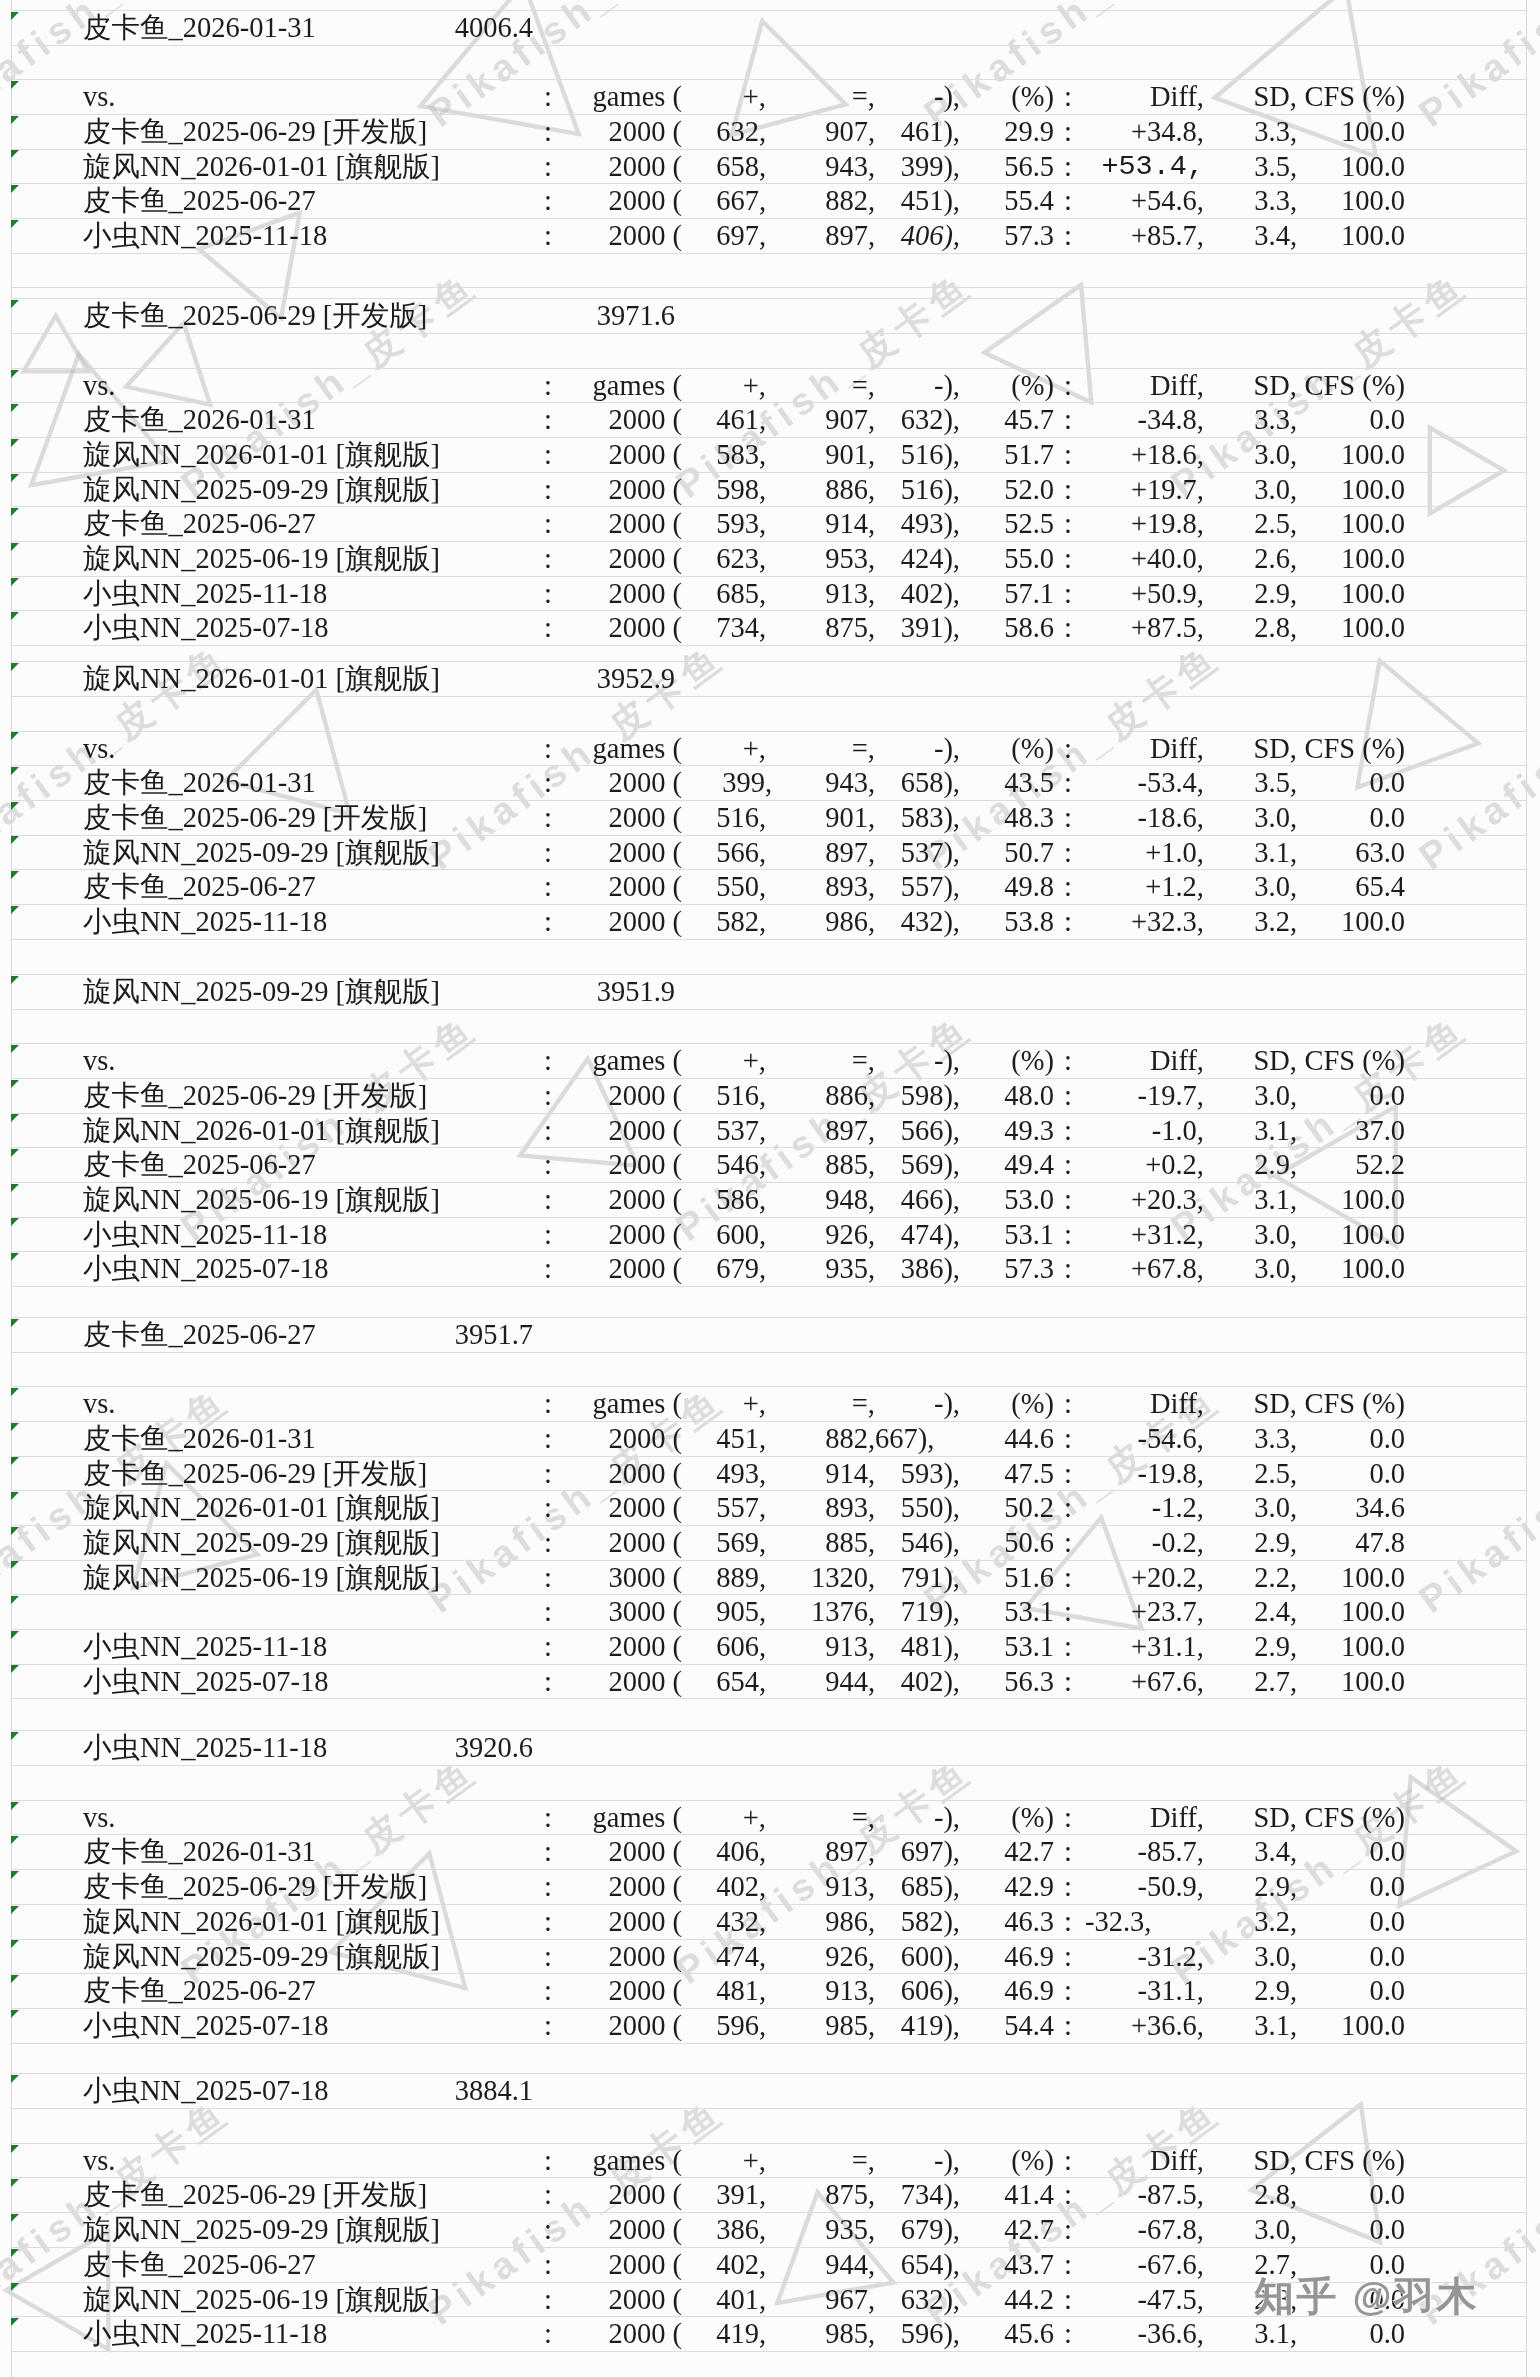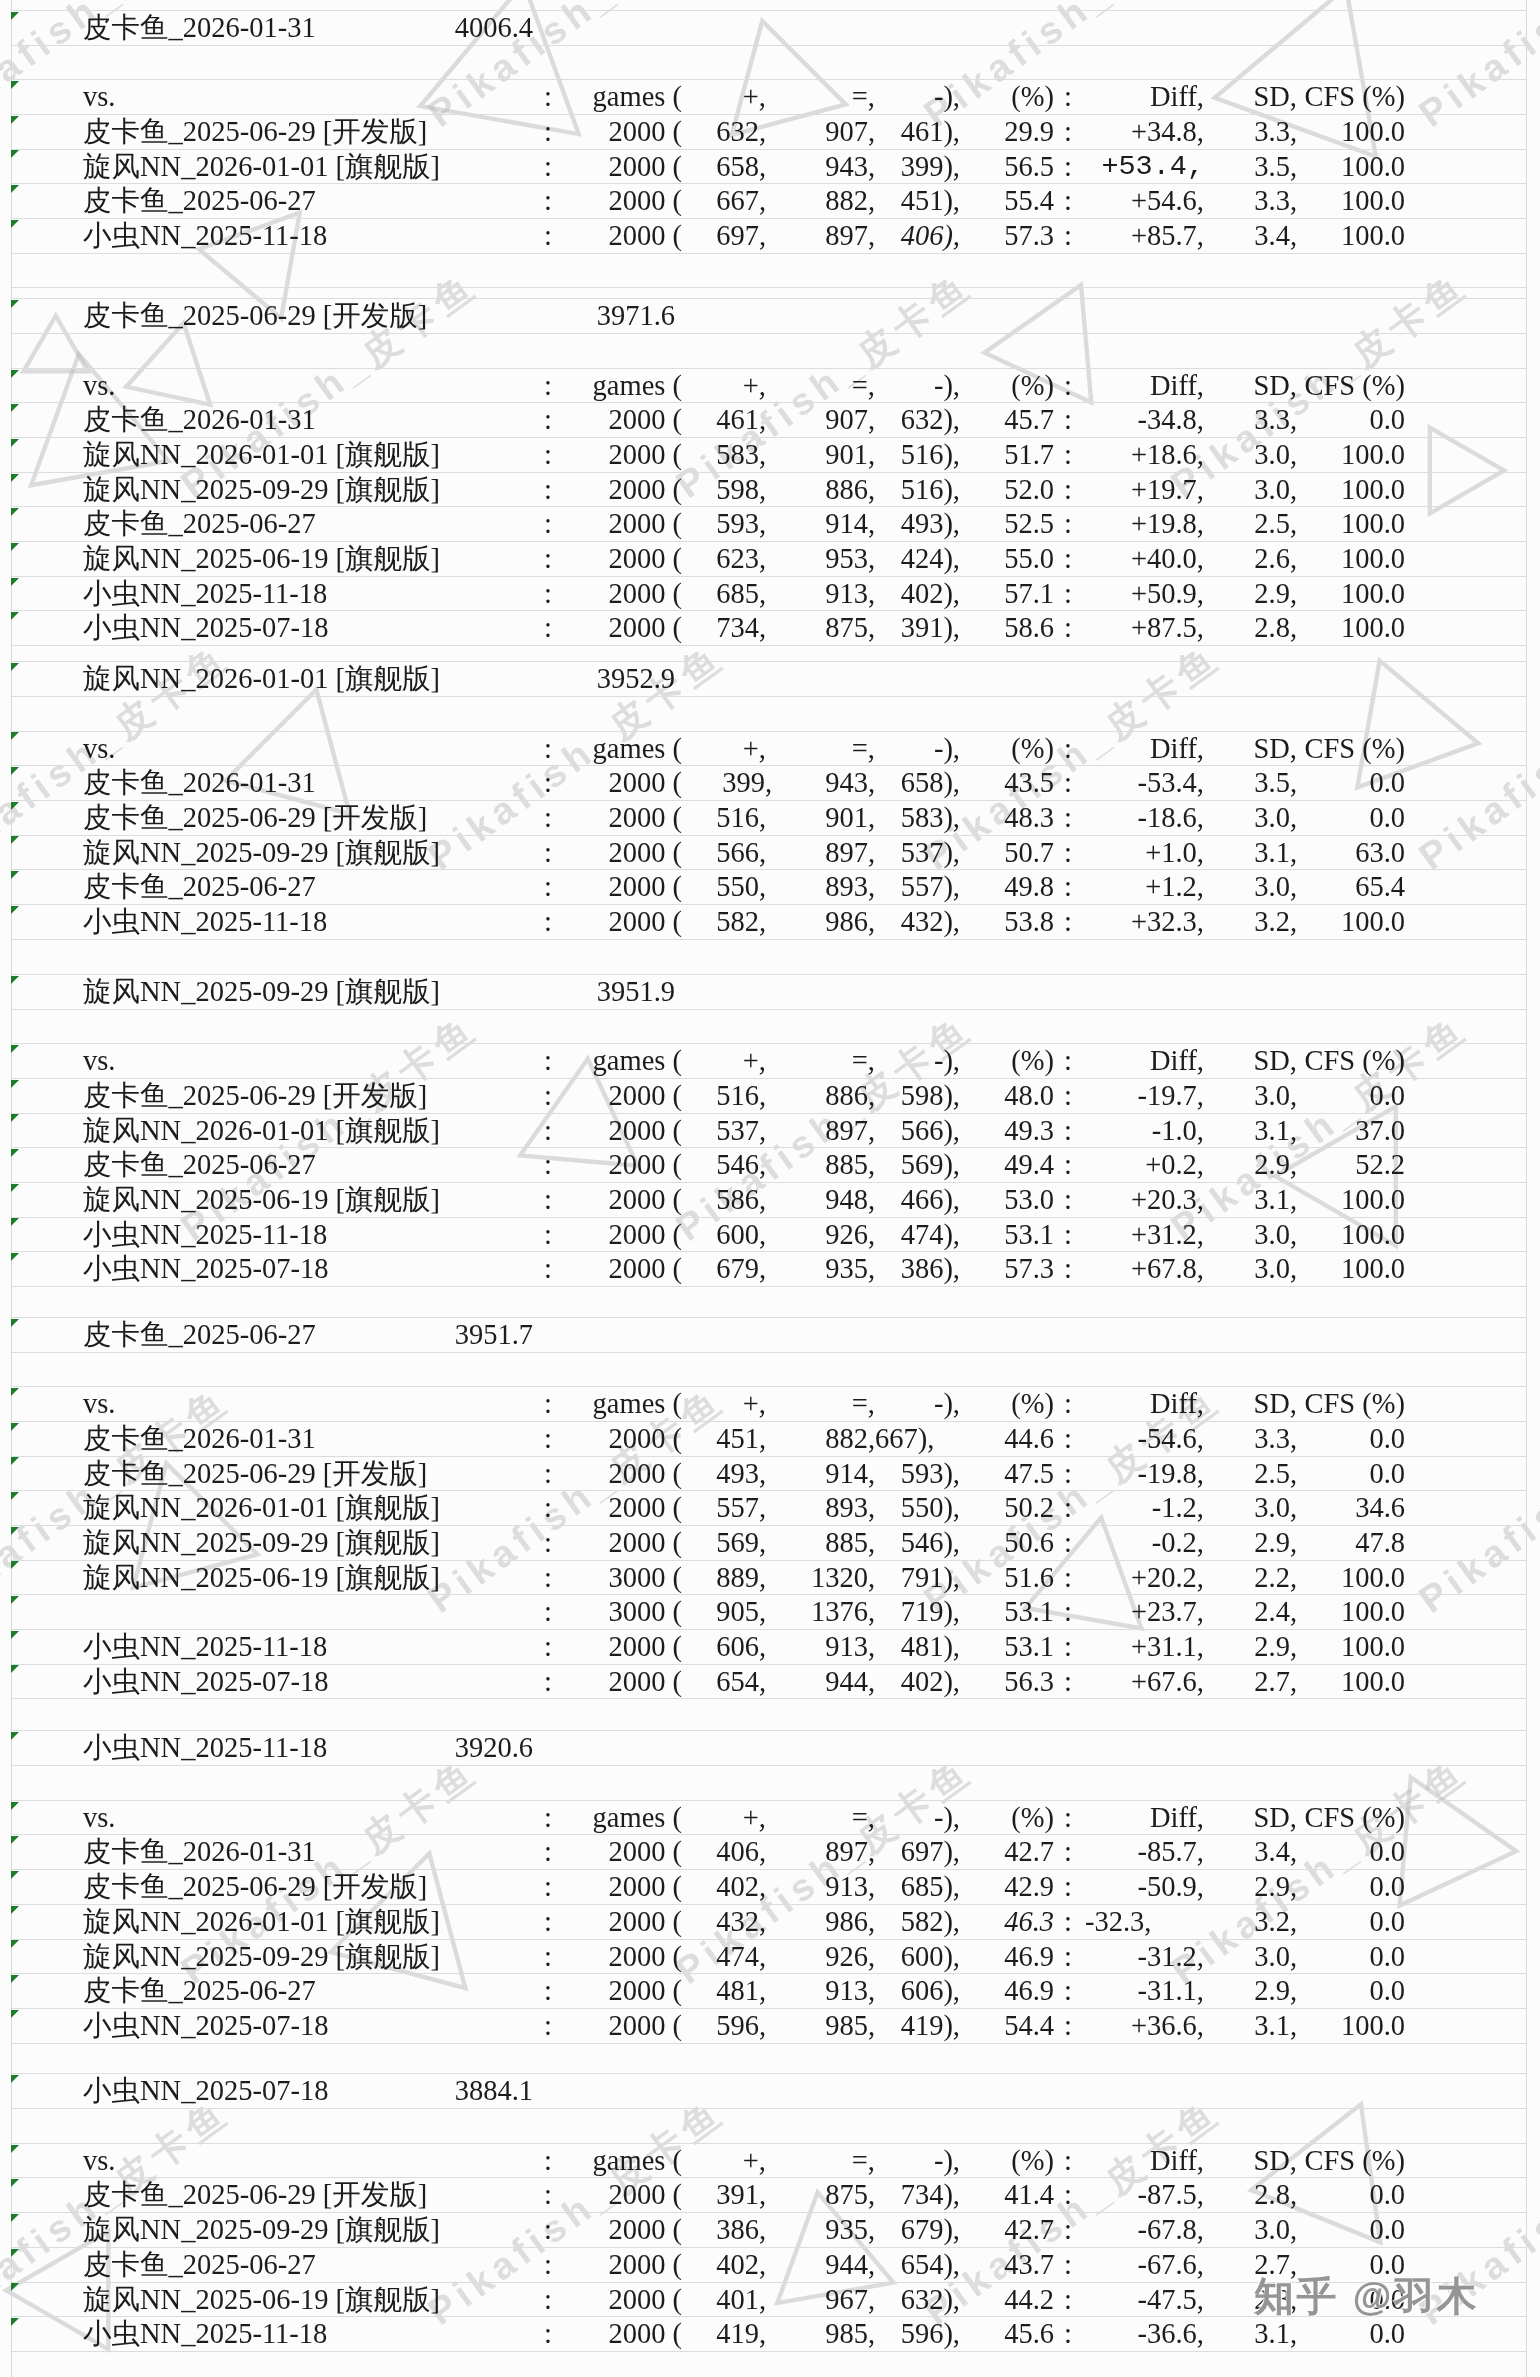--- a/index.html
+++ b/index.html
@@ -722,21 +722,21 @@
       <span class="cell" style="left: 1294px; width: 111px; text-align: right;">0.0</span>
     </div>
     <div class="tri-marker" style="left: 10.5px; top: 1871px;"></div>
     <div class="sheetrow" style="top: 1904px;">
       <span class="cell" style="left: 83px; width: 446px; text-align: left;">旋风NN_2026-01-01 [旗舰版]</span>
       <span class="cell" style="left: 540px; width: 16px; text-align: center;">:</span>
       <span class="cell" style="left: 557px; width: 125px; text-align: right;">2000 (</span>
       <span class="cell" style="left: 682px; width: 84px; text-align: right;">432,</span>
       <span class="cell" style="left: 771px; width: 104px; text-align: right;">986,</span>
       <span class="cell" style="left: 875px; width: 85px; text-align: right;">582),</span>
-      <span class="cell" style="left: 961px; width: 93px; text-align: right; font-style: italic;">46.3</span>
+      <span class="cell" style="left: 961px; width: 93px; text-align: right;">46.3</span>
       <span class="cell" style="left: 1060px; width: 16px; text-align: center;">:</span>
       <span class="cell" style="left: 1085px; width: 119px; text-align: left;">-32.3,</span>
       <span class="cell" style="left: 1204px; width: 93px; text-align: right;">3.2,</span>
       <span class="cell" style="left: 1294px; width: 111px; text-align: right;">0.0</span>
     </div>
     <div class="tri-marker" style="left: 10.5px; top: 1906px;"></div>
     <div class="sheetrow" style="top: 1939px;">
       <span class="cell" style="left: 83px; width: 446px; text-align: left;">旋风NN_2025-09-29 [旗舰版]</span>
       <span class="cell" style="left: 540px; width: 16px; text-align: center;">:</span>
       <span class="cell" style="left: 557px; width: 125px; text-align: right;">2000 (</span>

